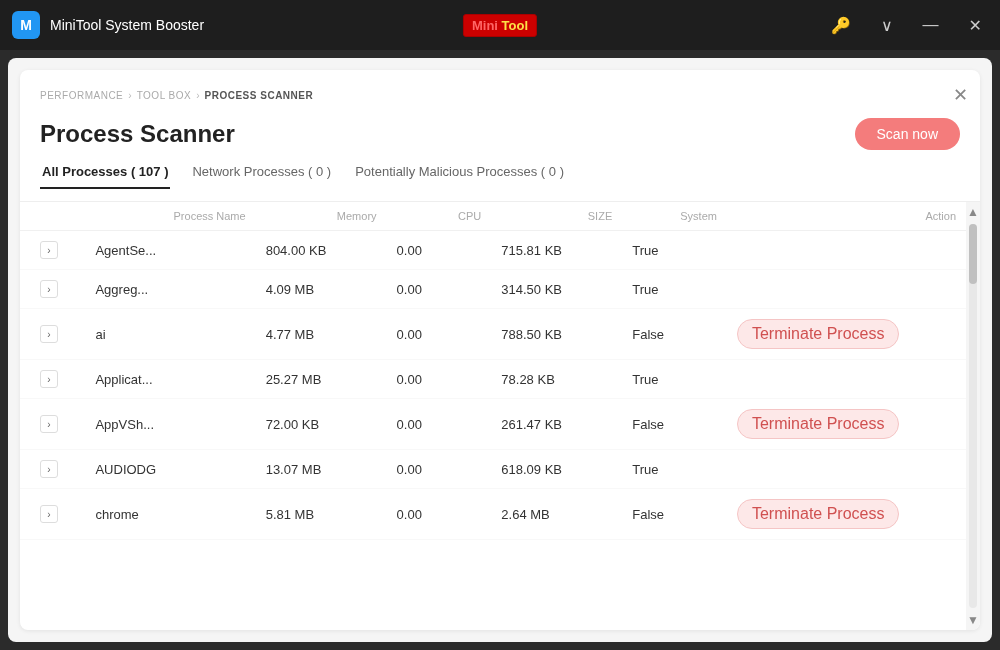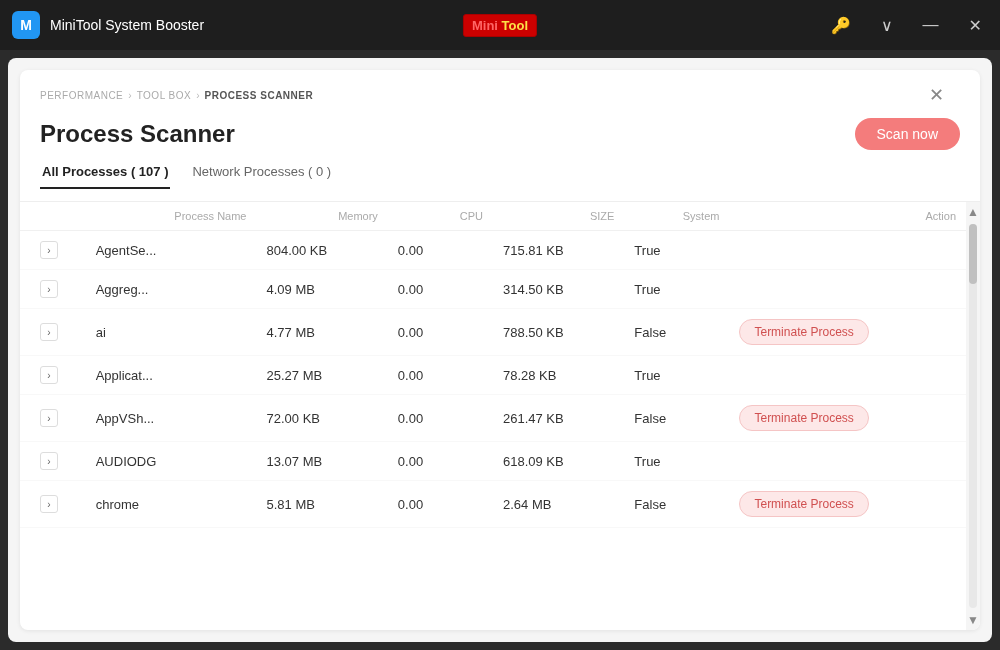--- a/index.html
+++ b/index.html
@@ -230,21 +230,21 @@
       color: #666;
       padding: 0;
     }
 
     .terminate-btn {
       background: #fde8e8;
       color: #d05050;
       border: 1px solid #f5c5c5;
       border-radius: 15px;
       padding: 5px 14px;
-      font-size: 12px;
+      font-size: 16px;
       cursor: pointer;
       white-space: nowrap;
     }
 
     
     .custom-scrollbar {
       width: 14px;
       display: flex;
       flex-direction: column;
       align-items: center;
@@ -299,39 +299,40 @@
     <button class="title-btn">🔑</button>
     <button class="title-btn">∨</button>
     <button class="title-btn">—</button>
     <button class="title-btn close">✕</button>
   </div>
 </div>
 
 <div class="main-content">
   <div class="panel">
 
-    <div style="display:flex; align-items:center; padding: 10px 28px 0 20px;">
+    <div style="display:flex; align-items:center; padding: 10px 4px 0 20px;">
       <div class="breadcrumb" style="padding:0; gap:5px;">
         <span class="breadcrumb-item">PERFORMANCE</span>
         <span class="breadcrumb-sep">›</span>
         <span class="breadcrumb-item">TOOL BOX</span>
         <span class="breadcrumb-sep">›</span>
         <span class="breadcrumb-item active">PROCESS SCANNER</span>
       </div>
       <button class="close-panel-btn" style="margin-left:auto;">✕</button>
     </div>
 
     <div class="panel-header">
       <h1 class="panel-title">Process Scanner</h1>
       <button class="scan-btn">Scan now</button>
     </div>
 
     <div class="tabs">
       <div class="tab active">All Processes ( 107 )</div>
       <div class="tab">Network Processes ( 0 )</div>
+      <div class="tab">Potentially Malicious Processes ( 0 )</div>
     </div>
 
     <div class="table-container">
       <div class="table-scroll">
         <table>
           <thead>
             <tr>
               <th></th>
               <th>Process Name</th>
               <th>Memory</th>

